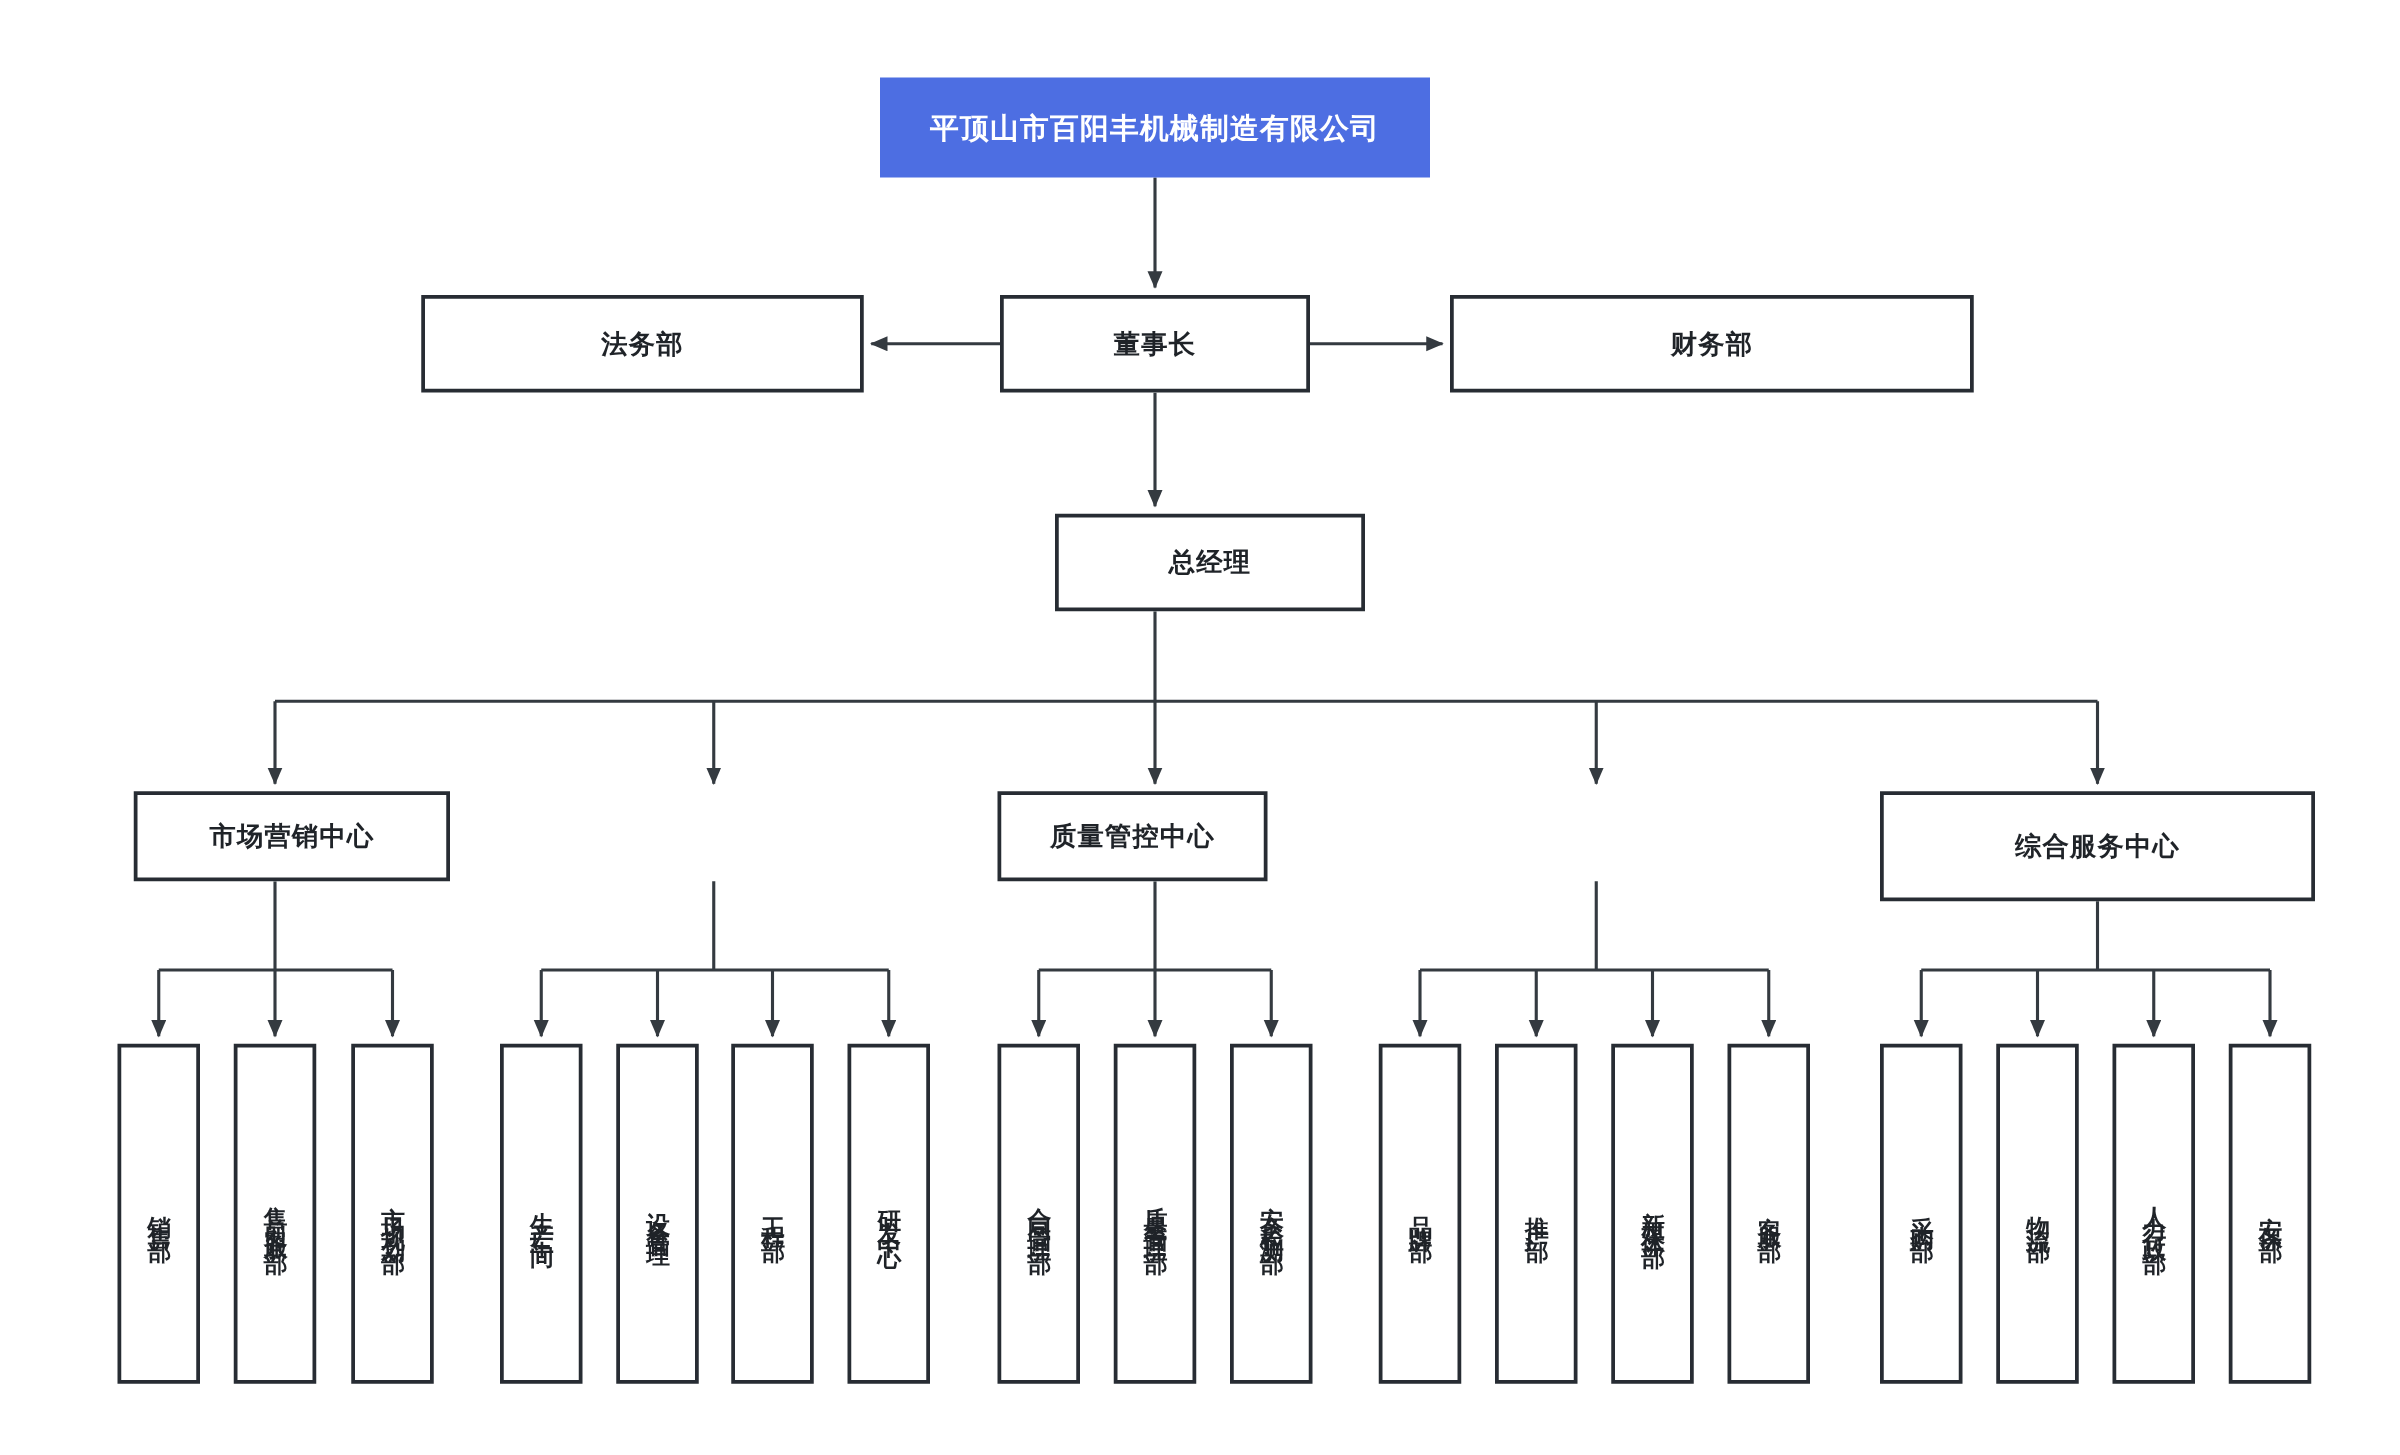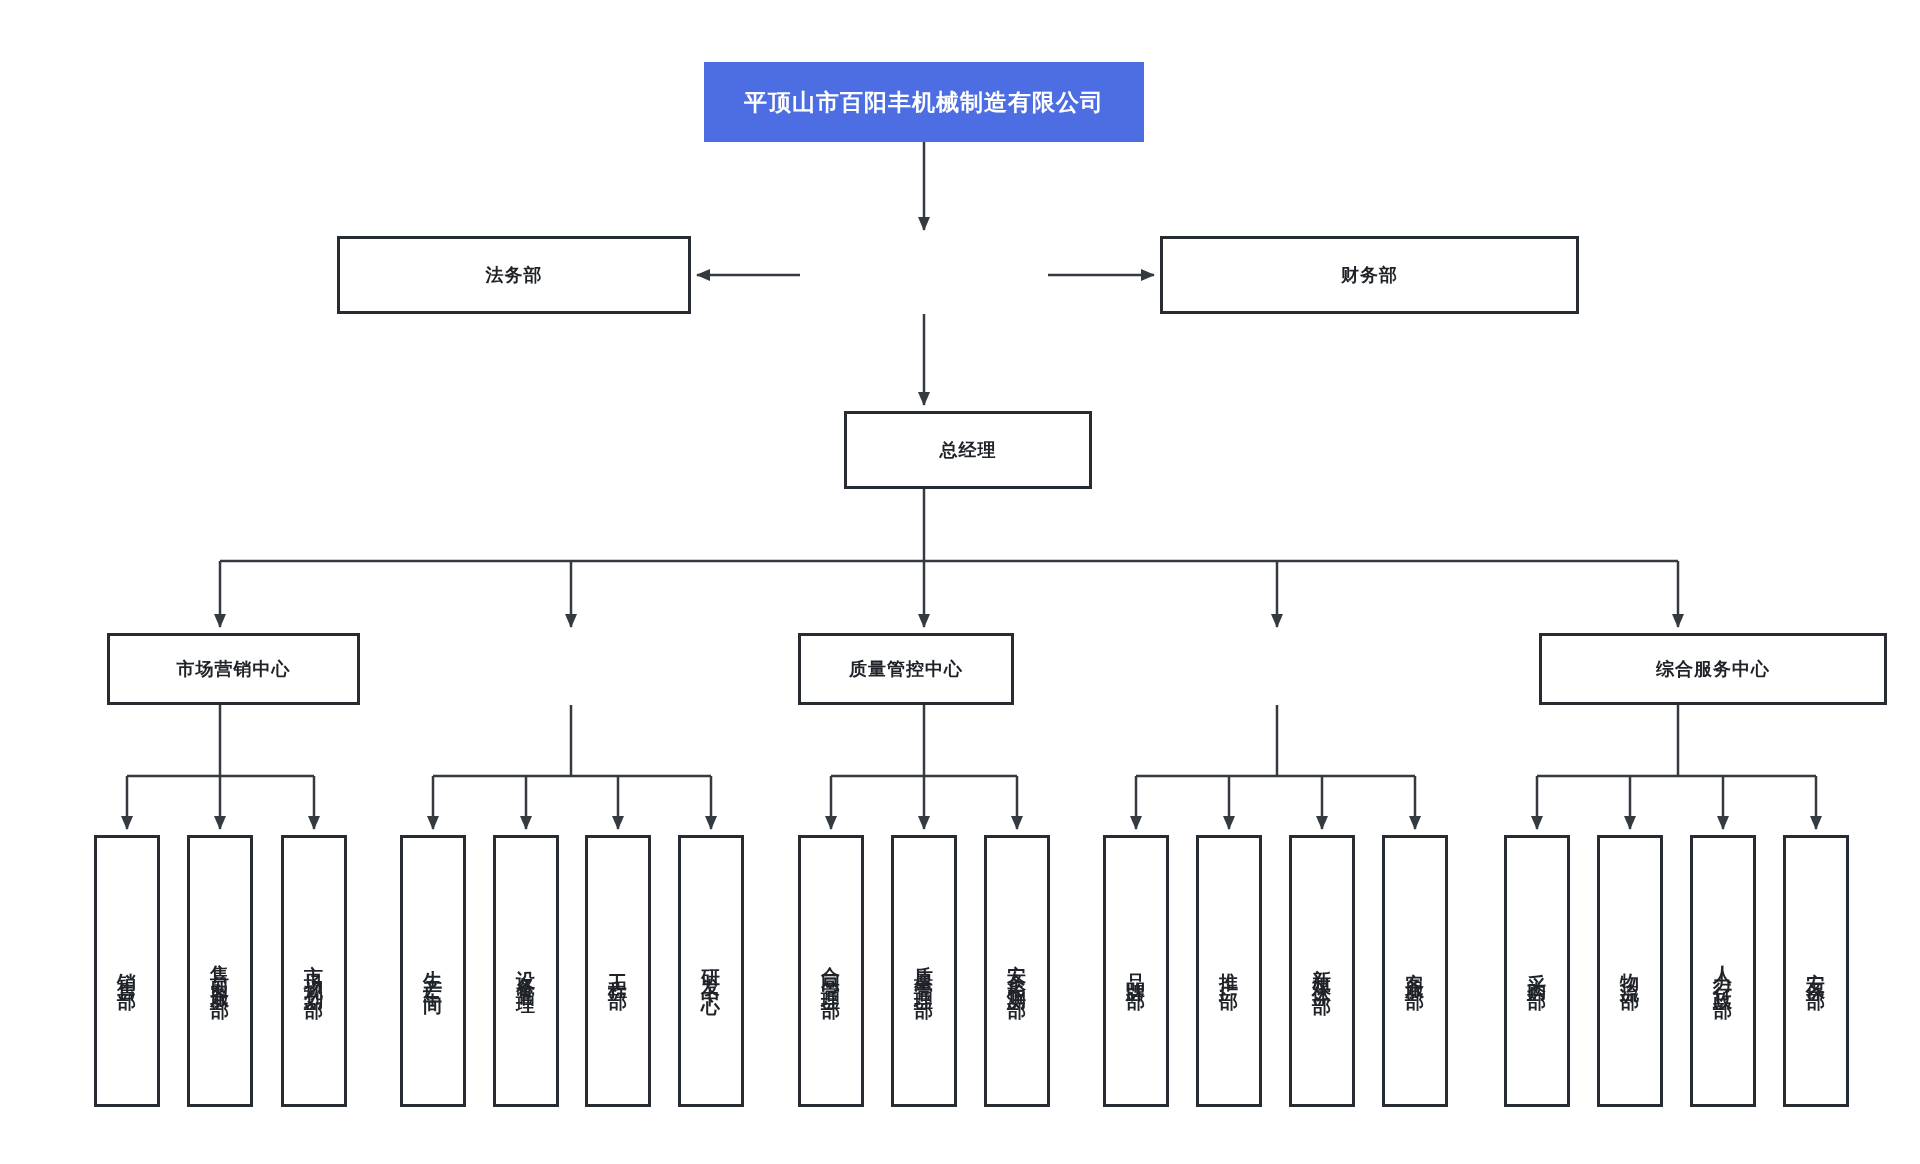--- a/index.html
+++ b/index.html
@@ -29,21 +29,21 @@
     z-index: 2;
   }
   .node-root {
     background: #4d6ee2;
     border: none;
     color: #ffffff;
     font-size: 23px;
     letter-spacing: 1px;
   }
   .node-h {
-    font-size: 18px;
+    font-size: 21px;
     letter-spacing: 1px;
   }
   .node-v {
     font-size: 19px;
   }
   .vtext {
     writing-mode: vertical-lr;
     text-orientation: upright;
     letter-spacing: 0.45em;
     line-height: 1;
@@ -112,35 +112,38 @@
     </g>
   </svg>
 
   <div class="node node-root" style="left:704px; top:62px; width:440px; height:80px;">
     <span>平顶山市百阳丰机械制造有限公司</span>
   </div>
 
   <div class="node node-h" style="left:337px; top:236px; width:354px; height:78px;">
     <span>法务部</span>
   </div>
+  <div class="node node-h" style="left:800px; top:236px; width:248px; height:78px;">
+    <span>董事长</span>
+  </div>
   <div class="node node-h" style="left:1160px; top:236px; width:419px; height:78px;">
     <span>财务部</span>
   </div>
 
   <div class="node node-h" style="left:844px; top:411px; width:248px; height:78px;">
     <span>总经理</span>
   </div>
 
   <div class="node node-h" style="left:107px; top:633px; width:253px; height:72px;">
     <span>市场营销中心</span>
   </div>
   <div class="node node-h" style="left:798px; top:633px; width:216px; height:72px;">
     <span>质量管控中心</span>
   </div>
-  <div class="node node-h" style="left:1504px; top:633px; width:348px; height:72px;margin-left:35px;">
+  <div class="node node-h" style="left:1504px; top:633px; width:348px; height:88px;">
     <span>综合服务中心</span>
   </div>
 
   <div class="node node-v" style="left:94px; top:835px; width:66px; height:272px;">
     <span class="vtext">销售部</span>
   </div>
   <div class="node node-v" style="left:187px; top:835px; width:66px; height:272px;">
     <span class="vtext">售前客服部</span>
   </div>
   <div class="node node-v" style="left:281px; top:835px; width:66px; height:272px;">

